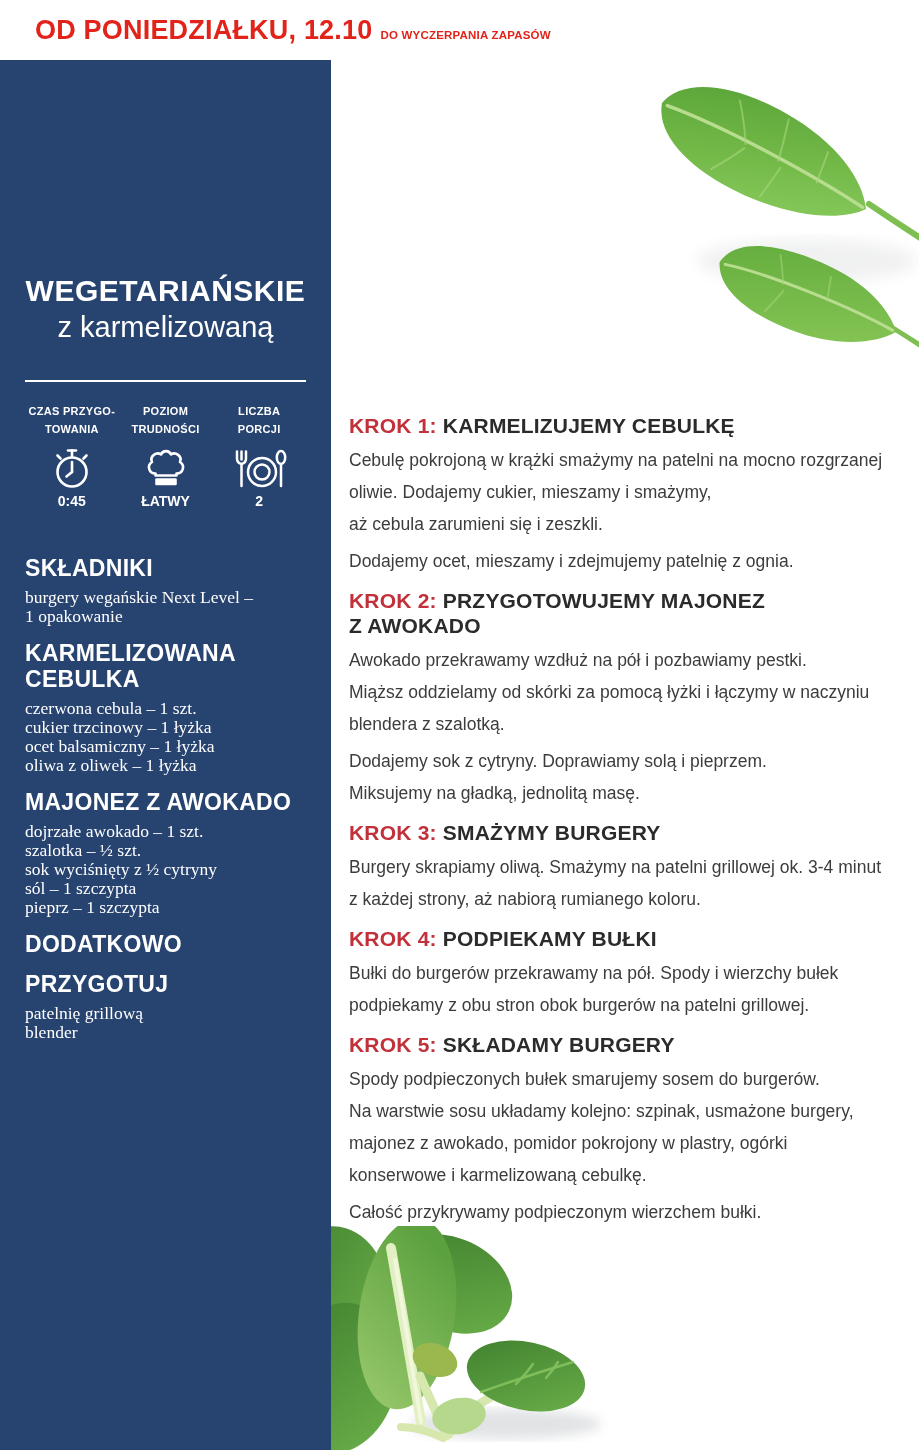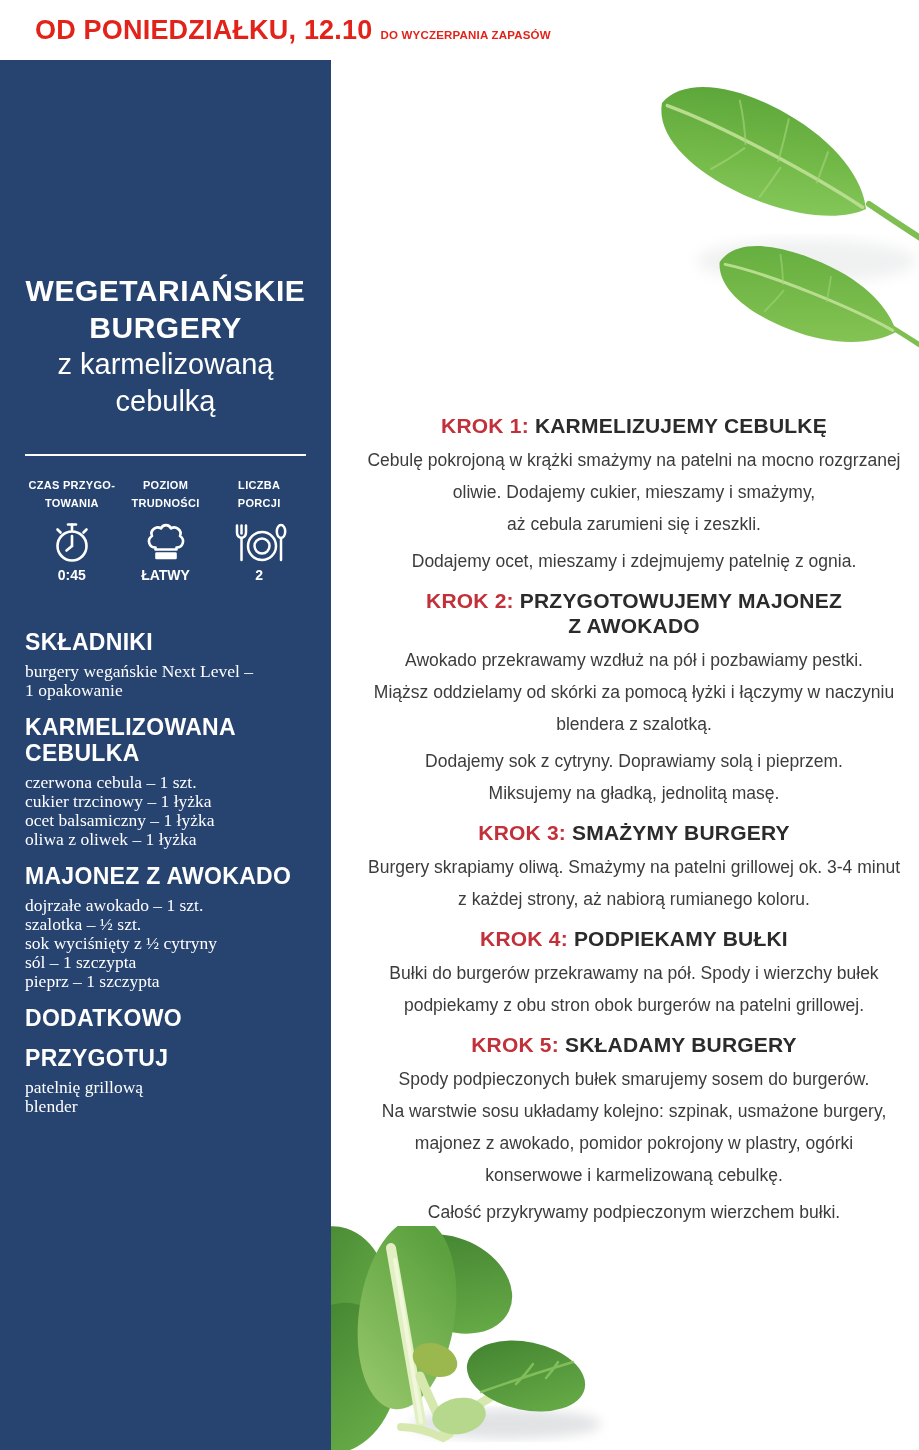--- a/index.html
+++ b/index.html
@@ -32,21 +32,21 @@
   .meta-col{flex:1;}
   .meta-label{font-size:11px;font-weight:700;line-height:18px;letter-spacing:0.3px;white-space:pre-line;}
   .meta-icon{height:50px;margin-top:5px;display:flex;align-items:center;justify-content:center;}
   .meta-value{font-size:14px;font-weight:700;}
   .sb-sections{margin-top:46px;}
   .sb-section{margin-bottom:14px;}
   .sb-heading{font-size:23px;line-height:26px;font-weight:800;letter-spacing:0.3px;margin:0 0 7px 0;white-space:pre-line;}
   .sb-lines{font-size:17.5px;line-height:19px;white-space:pre-line;font-family:Liberation Serif, serif;}
   
   .steps{
-    position:absolute;left:349px;top:413px;width:570px;text-align:center;
+    position:absolute;left:349px;top:413px;width:570px;
   }
   .step{margin-bottom:11px;}
   .step-heading{
     font-size:21px;line-height:25px;font-weight:800;color:#2b2b2b;
     letter-spacing:0.2px;margin:0 0 6px 0;white-space:pre-line;
   }
   .step-label{color:#c2303a;}
   .step-para{
     font-size:17.5px;line-height:32px;color:#3c3c3c;margin:0 0 5px 0;white-space:pre-line;
   }
@@ -60,23 +60,21 @@
 <div class="page">
 
   <header class="top-header">
     <span class="promo-date">OD PONIEDZIAŁKU, 12.10</span>
     <span class="promo-note">DO WYCZERPANIA ZAPASÓW</span>
   </header>
 
   <aside class="sidebar">
     <div class="sb-title">
       <div class="t-bold">WEGETARIAŃSKIE</div>
-      <div class="t-bold">BURGERY</div>
       <div class="t-reg">z karmelizowaną</div>
-      <div class="t-reg">cebulką</div>
     </div>
     <hr class="divider">
     <div class="meta-row">
       <div class="meta-col">
         <div class="meta-label">CZAS PRZYGO-
 TOWANIA</div>
         <div class="meta-icon">
           <svg width="44" height="46" viewBox="0 0 44 46">
             <g fill="none" stroke="#ffffff" stroke-width="2.6" stroke-linecap="round">
               <circle cx="22" cy="27" r="14.5"></circle>

